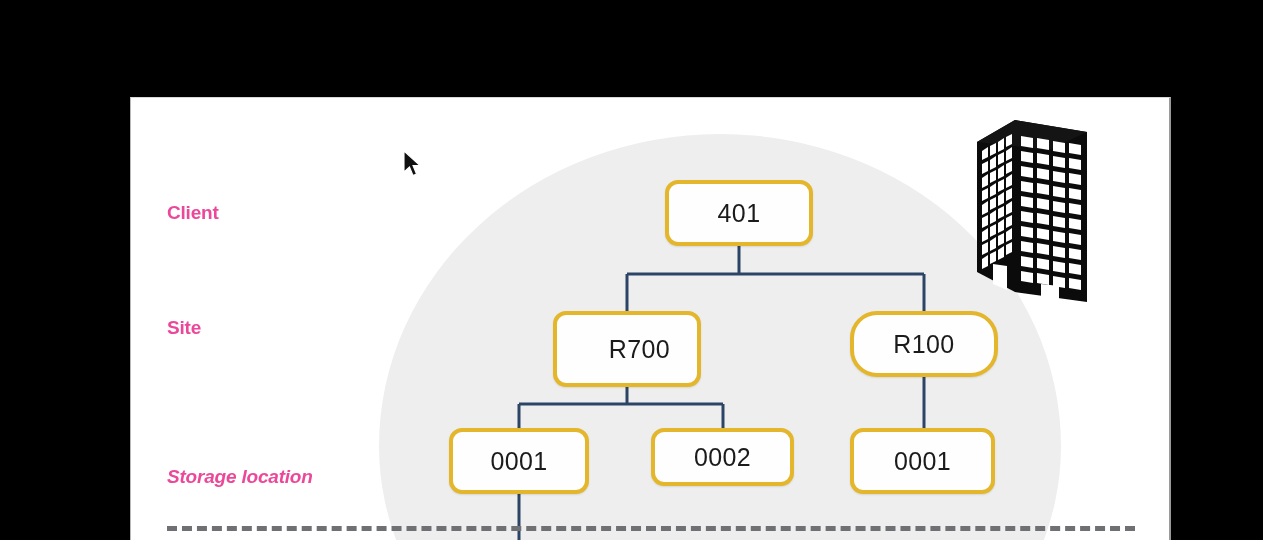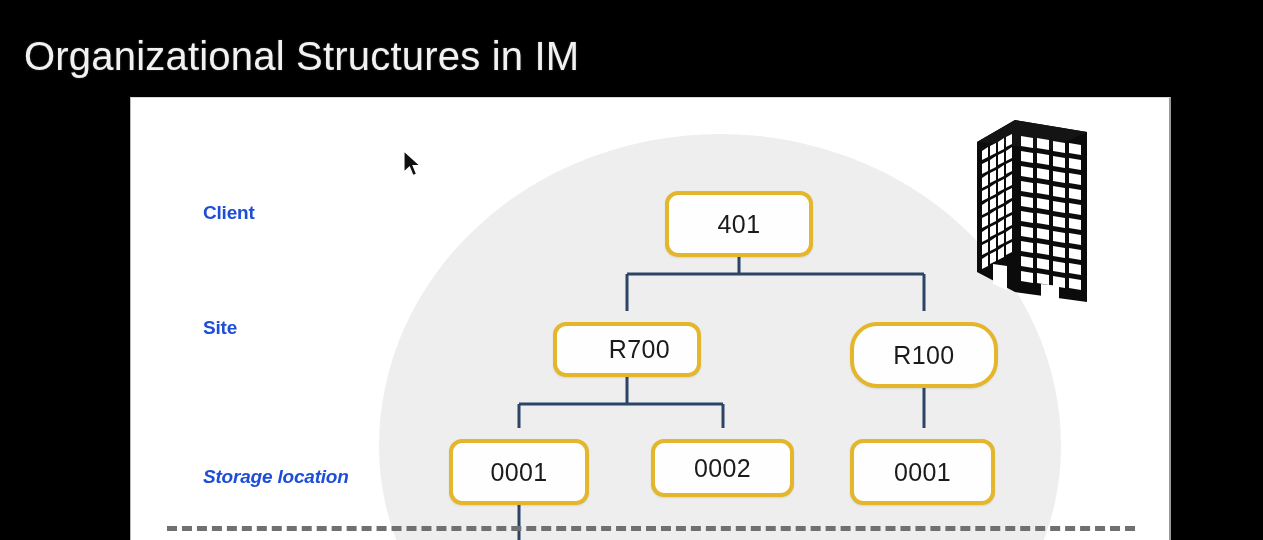--- a/index.html
+++ b/index.html
@@ -62,24 +62,23 @@
     height: 600px;
     background: #eeeeee;
     border-radius: 50% 50% 46% 46% / 52% 52% 48% 48%;
   }
 
   
   .row-label {
     position: absolute;
     font-size: 19px;
     font-weight: bold;
-    color: #1d4ed8;
+    color: #ec4899;
     white-space: nowrap;
     letter-spacing: -0.2px;
-    margin-left: 36px;
   }
   #label-client          { left: 36px;  top: 104px; }
   #label-site            { left: 36px;  top: 219px; }
   #label-storage-location{ left: 36px;  top: 368px; font-style: italic; }
 
   
   #connectors {
     position: absolute;
     left: 0; top: 0;
     width: 1041px;
@@ -94,25 +93,24 @@
     border: 4px solid #e4b62c;
     border-radius: 13px;
     box-sizing: border-box;
     display: flex;
     align-items: center;
     justify-content: center;
     font-size: 25px;
     color: #1b1b1b;
     letter-spacing: 0.4px;
     box-shadow: 0 1px 2px rgba(0,0,0,0.10);
-    margin-top: 11px;
   }
 
   #node-client-401   { left: 534px; top: 82px;  width: 148px; height: 66px; }
-  #node-site-r700    { left: 422px; top: 213px; width: 148px; height: 55px; padding-left: 25px; }
+  #node-site-r700    { left: 422px; top: 213px; width: 148px; height: 76px; padding-left: 25px; }
   #node-site-r100    { left: 719px; top: 213px; width: 148px; height: 66px; border-radius: 27px; }
   #node-sloc-0001-a  { left: 318px; top: 330px; width: 140px; height: 66px; }
   #node-sloc-0002    { left: 520px; top: 330px; width: 143px; height: 58px; }
   #node-sloc-0001-b  { left: 719px; top: 330px; width: 145px; height: 66px; }
 
   
   #building-icon {
     position: absolute;
     left: 832px;
     top: 8px;
@@ -138,21 +136,20 @@
     width: 20px;
     height: 30px;
     pointer-events: none;
   }
 </style>
 </head>
 <body>
 
 <div id="screen">
 
-  <div id="slide-title">Organizational Structures in IM</div>
 
   <div id="slide-panel">
 
     <div id="backdrop-ellipse"></div>
 
     <div class="row-label" id="label-client">Client</div>
     <div class="row-label" id="label-site">Site</div>
     <div class="row-label" id="label-storage-location">Storage location</div>
 
     <svg id="connectors" viewBox="0 0 1041 443">

